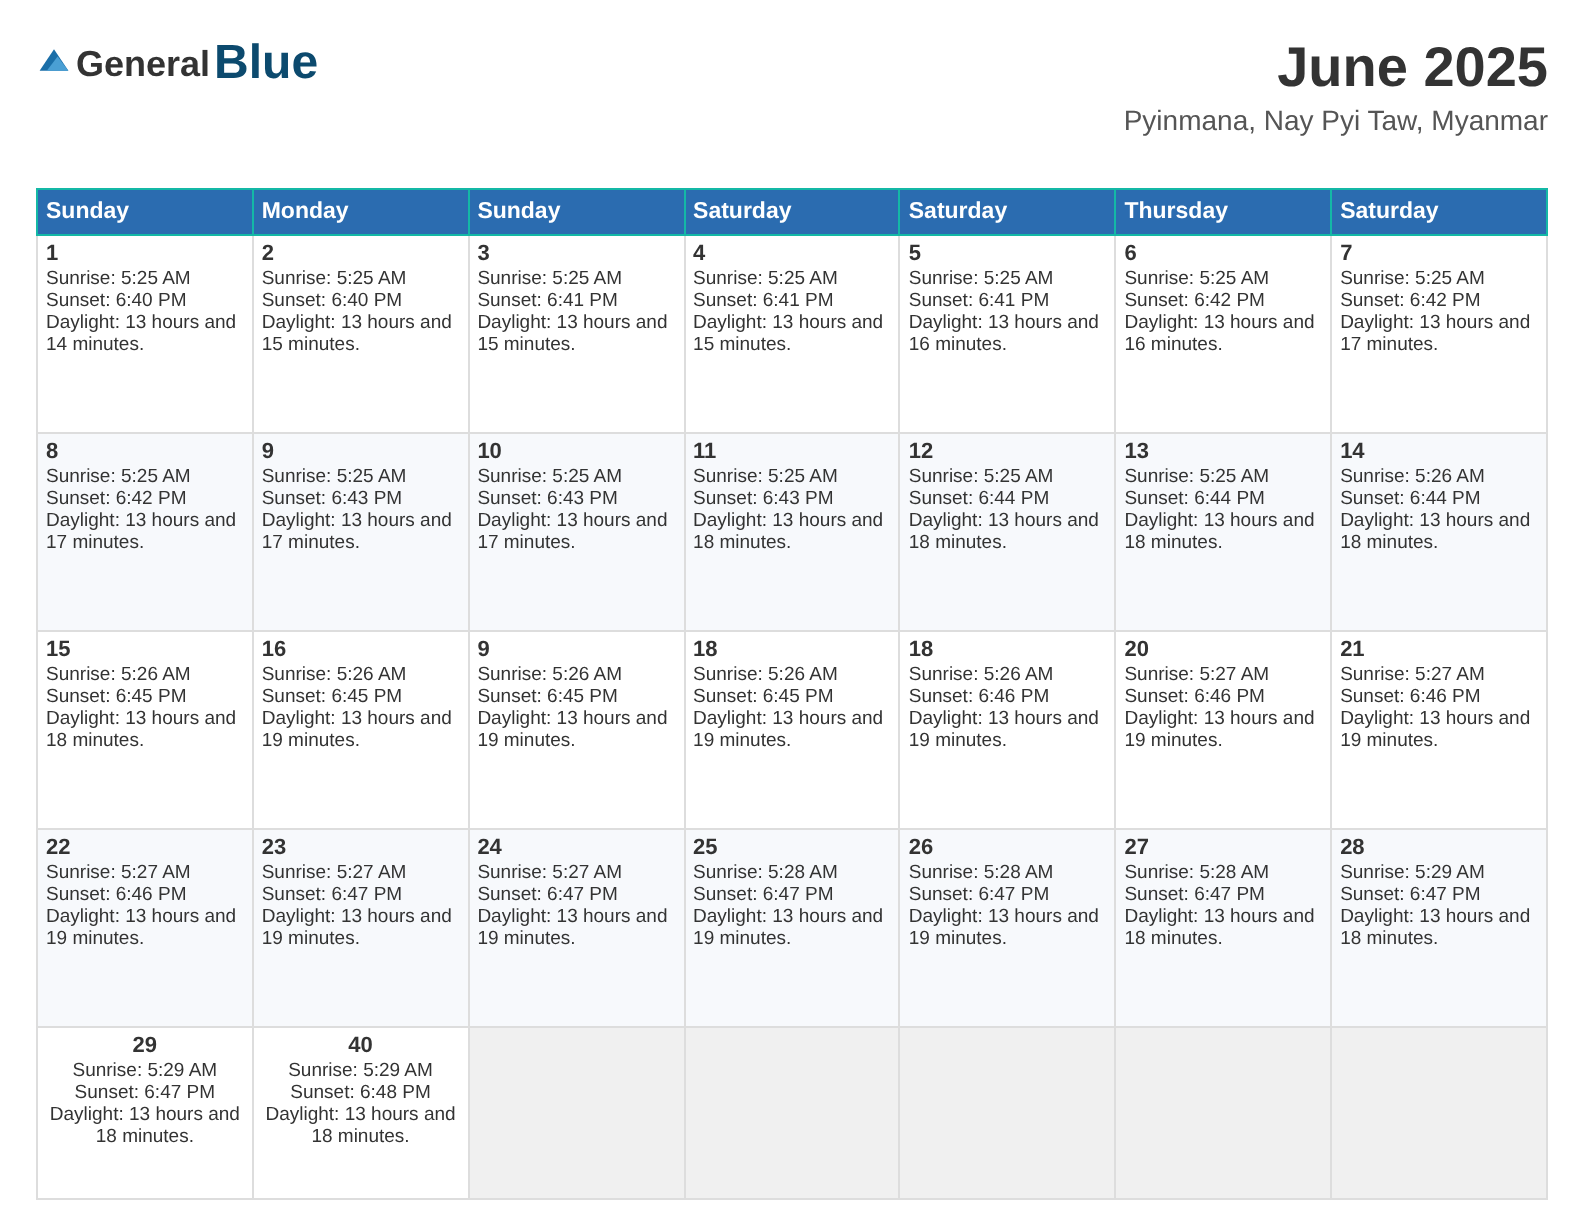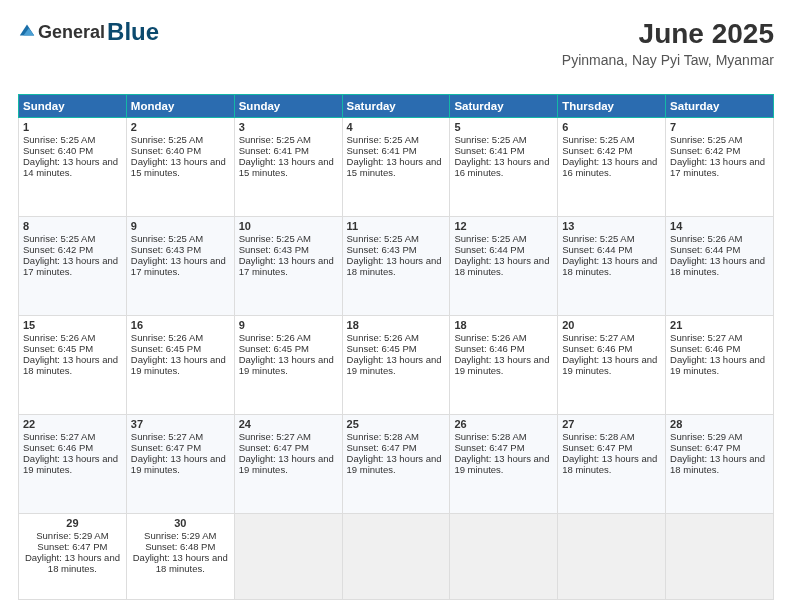--- a/index.html
+++ b/index.html
@@ -211,21 +211,21 @@
           Sunrise: 5:27 AM<br>Sunset: 6:46 PM<br>Daylight: 13 hours and 19 minutes.
         </td>
       </tr>
 
       <tr>
         <td>
           <span class="day-num">22</span>
           Sunrise: 5:27 AM<br>Sunset: 6:46 PM<br>Daylight: 13 hours and 19 minutes.
         </td>
         <td>
-          <span class="day-num">37</span>
+          <span class="day-num">23</span>
           Sunrise: 5:27 AM<br>Sunset: 6:47 PM<br>Daylight: 13 hours and 19 minutes.
         </td>
         <td>
           <span class="day-num">24</span>
           Sunrise: 5:27 AM<br>Sunset: 6:47 PM<br>Daylight: 13 hours and 19 minutes.
         </td>
         <td>
           <span class="day-num">25</span>
           Sunrise: 5:28 AM<br>Sunset: 6:47 PM<br>Daylight: 13 hours and 19 minutes.
         </td>
@@ -242,21 +242,21 @@
           Sunrise: 5:29 AM<br>Sunset: 6:47 PM<br>Daylight: 13 hours and 18 minutes.
         </td>
       </tr>
 
       <tr class="last-row">
         <td>
           <span class="day-num">29</span>
           Sunrise: 5:29 AM<br>Sunset: 6:47 PM<br>Daylight: 13 hours and 18 minutes.
         </td>
         <td>
-          <span class="day-num">30</span>
+          <span class="day-num">40</span>
           Sunrise: 5:29 AM<br>Sunset: 6:48 PM<br>Daylight: 13 hours and 18 minutes.
         </td>
         <td class="empty-cell"></td>
         <td class="empty-cell"></td>
         <td class="empty-cell"></td>
         <td class="empty-cell"></td>
         <td class="empty-cell"></td>
       </tr>
     </tbody>
   </table>

